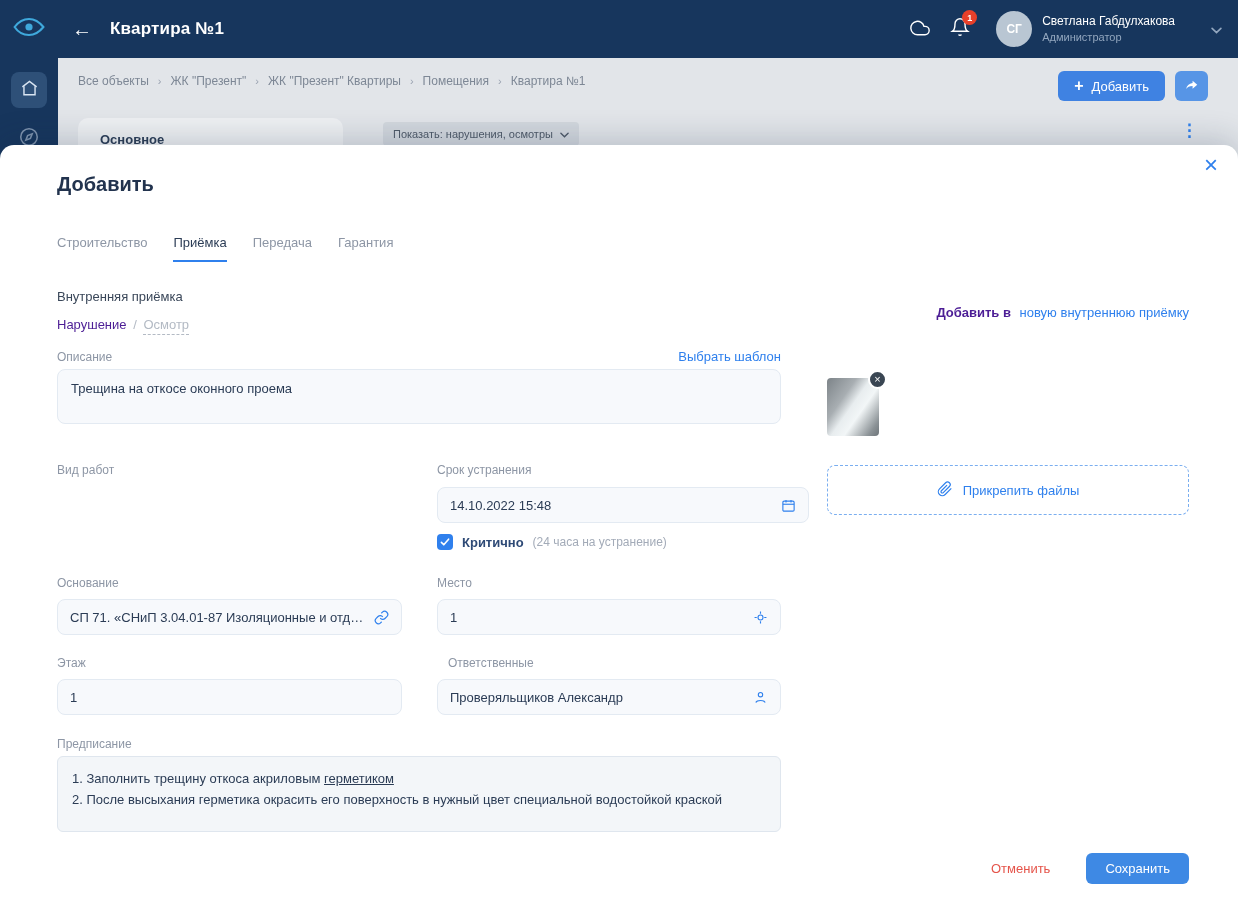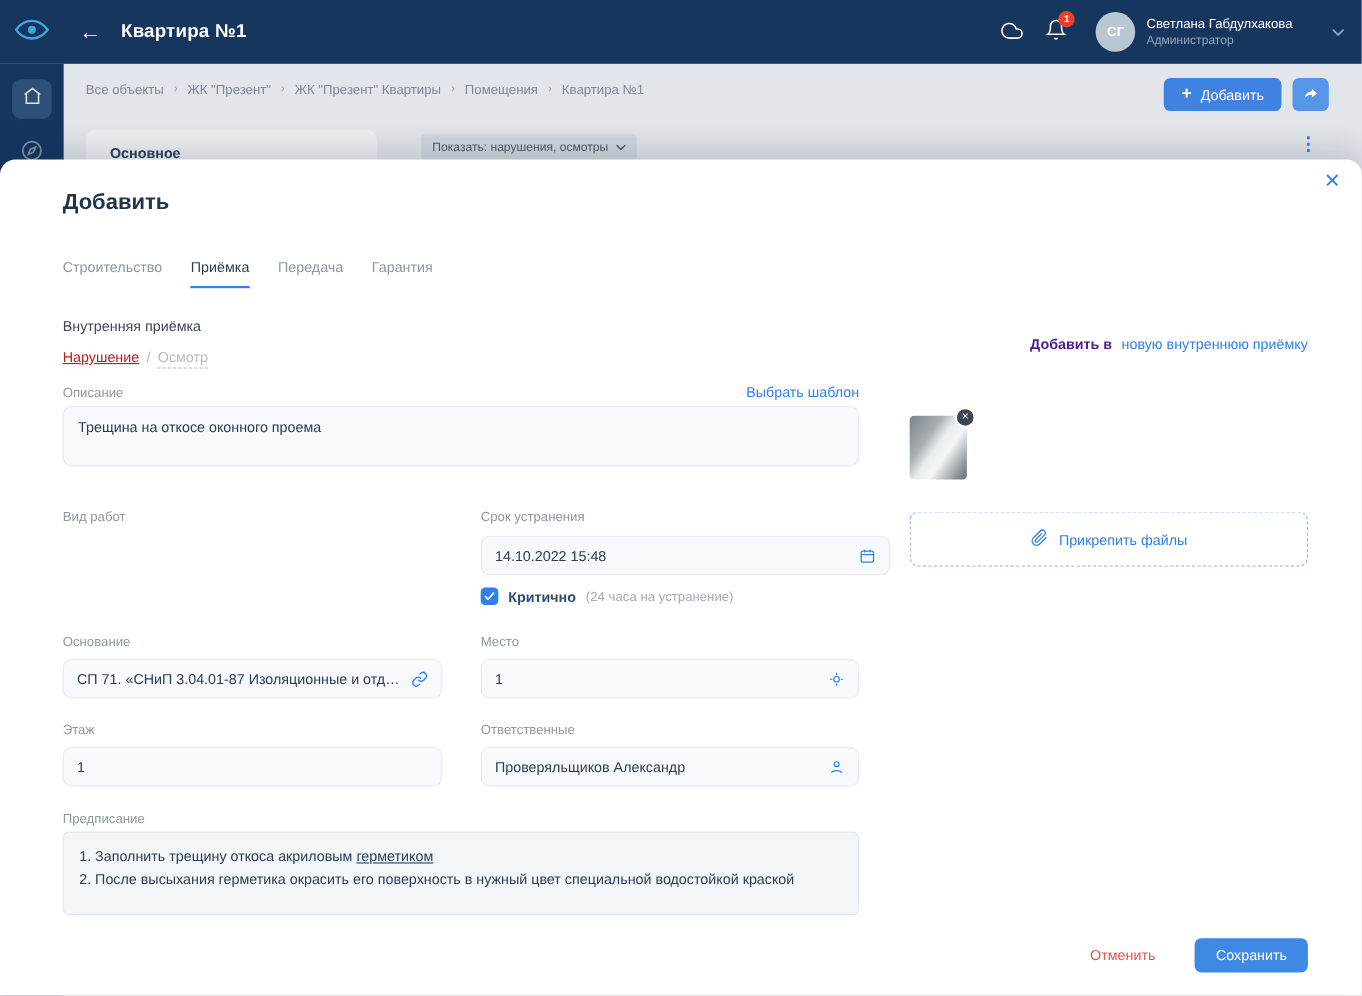--- a/index.html
+++ b/index.html
@@ -41,33 +41,33 @@
 
   
   .modal { position:absolute; left:0; top:145px; width:1238px; height:760px; background:#fff; border-radius:14px 14px 0 0; box-shadow:0 -6px 30px rgba(20,40,70,.20); z-index:10; }
   .modal-close { position:absolute; top:8px; right:20px; color:#2f80ed; font-size:24px; font-weight:300; background:none; border:none; cursor:pointer; line-height:1; }
   .modal-title { position:absolute; left:57px; top:28px; font-size:20px; font-weight:bold; color:#22334e; }
   .tabs { position:absolute; left:57px; top:90px; display:flex; gap:26px; font-size:13px; color:#8d96a5; }
   .tab { padding-bottom:10px; cursor:pointer; }
   .tab.active { color:#2b3c55; border-bottom:2px solid #2f80ed; }
   .section-label { position:absolute; left:57px; top:144px; font-size:13px; color:#3a4759; }
   .type-toggle { position:absolute; left:57px; top:172px; font-size:13px; }
-  .toggle-active { color:#b91c1c; cursor:pointer;text-decoration:underline; }
+  .toggle-active { color:#4c1d95; cursor:pointer; }
   .toggle-sep { color:#b3bac4; margin:0 3px; }
   .toggle-inactive { color:#b3bac4; border-bottom:1px dashed #b3bac4; padding-bottom:2px; cursor:pointer; }
 
   .field-label { font-size:12px; color:#8d96a5; }
   .desc-row { position:absolute; left:57px; top:204px; width:724px; display:flex; justify-content:space-between; align-items:center; }
   .link { color:#2f80ed; font-size:13px; cursor:pointer; text-decoration:none; }
   .desc-box { position:absolute; left:57px; top:224px; width:724px; height:55px; background:#f7f9fc; border:1px solid #e3eaf2; border-radius:8px; padding:11px 13px; font-size:13px; color:#2b3c55; }
 
   .lbl { position:absolute; }
   .lbl-worktype { left:57px; top:318px; } .lbl-deadline { left:437px; top:318px; }
   .lbl-basis { left:57px; top:431px; } .lbl-place { left:437px; top:431px; }
-  .lbl-floor { left:57px; top:511px; } .lbl-resp { left:437px; top:511px; }
+  .lbl-floor { left:57px; top:511px; } .lbl-resp { left:448px; top:511px; }
   .lbl-prescription { left:57px; top:592px; }
 
   .input { position:absolute; height:36px; background:#f7f9fc; border:1px solid #e3eaf2; border-radius:8px; display:flex; align-items:center; justify-content:space-between; padding:0 12px; font-size:13px; color:#2b3c55; cursor:pointer; }
   .input .val { white-space:nowrap; overflow:hidden; text-overflow:ellipsis; }
   .input .f-icon { flex:none; margin-left:10px; display:flex; color:#2f80ed; }
   .in-worktype { left:57px; top:342px; width:345px; } .in-worktype .f-icon { color:#e0654e; }
   .in-deadline { left:437px; top:342px; width:372px; }
   .in-basis { left:57px; top:454px; width:345px; }
   .in-place { left:437px; top:454px; width:344px; }
   .in-floor { left:57px; top:534px; width:345px; }

